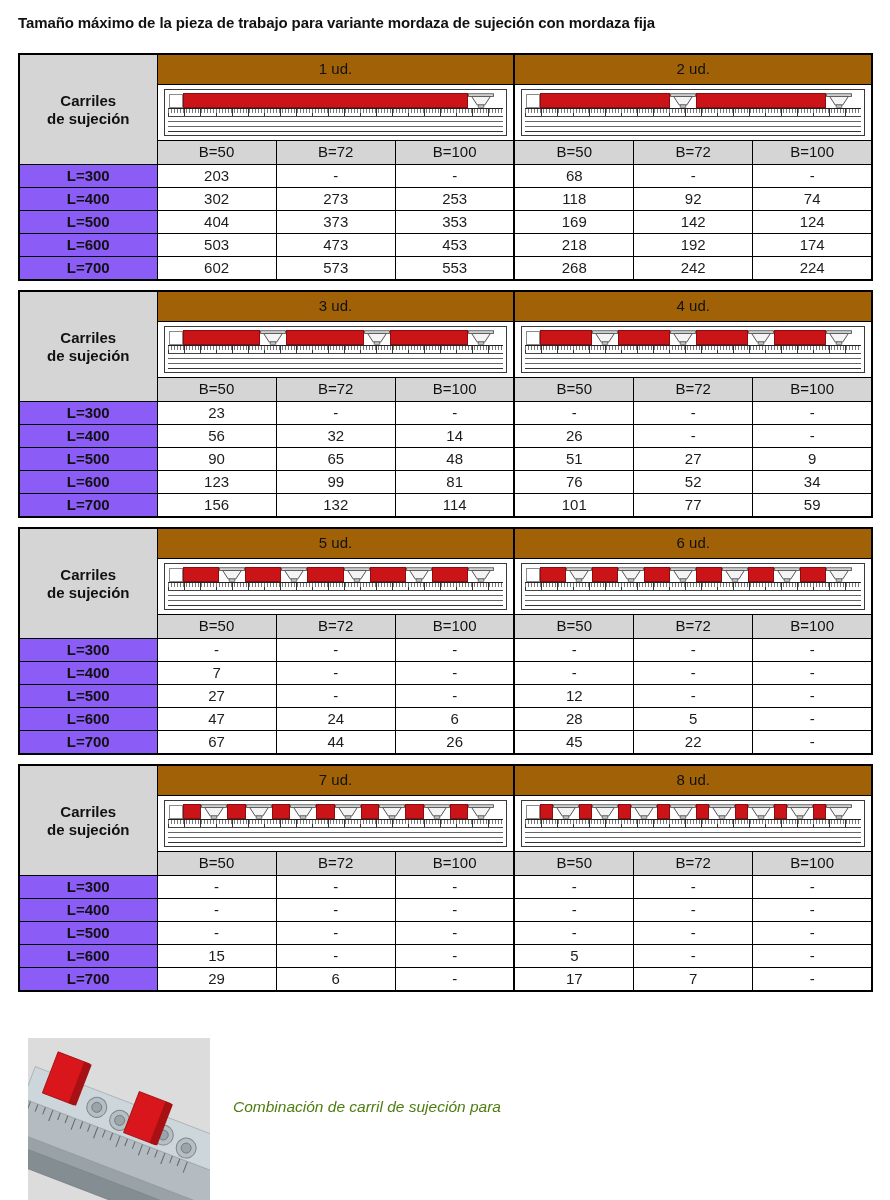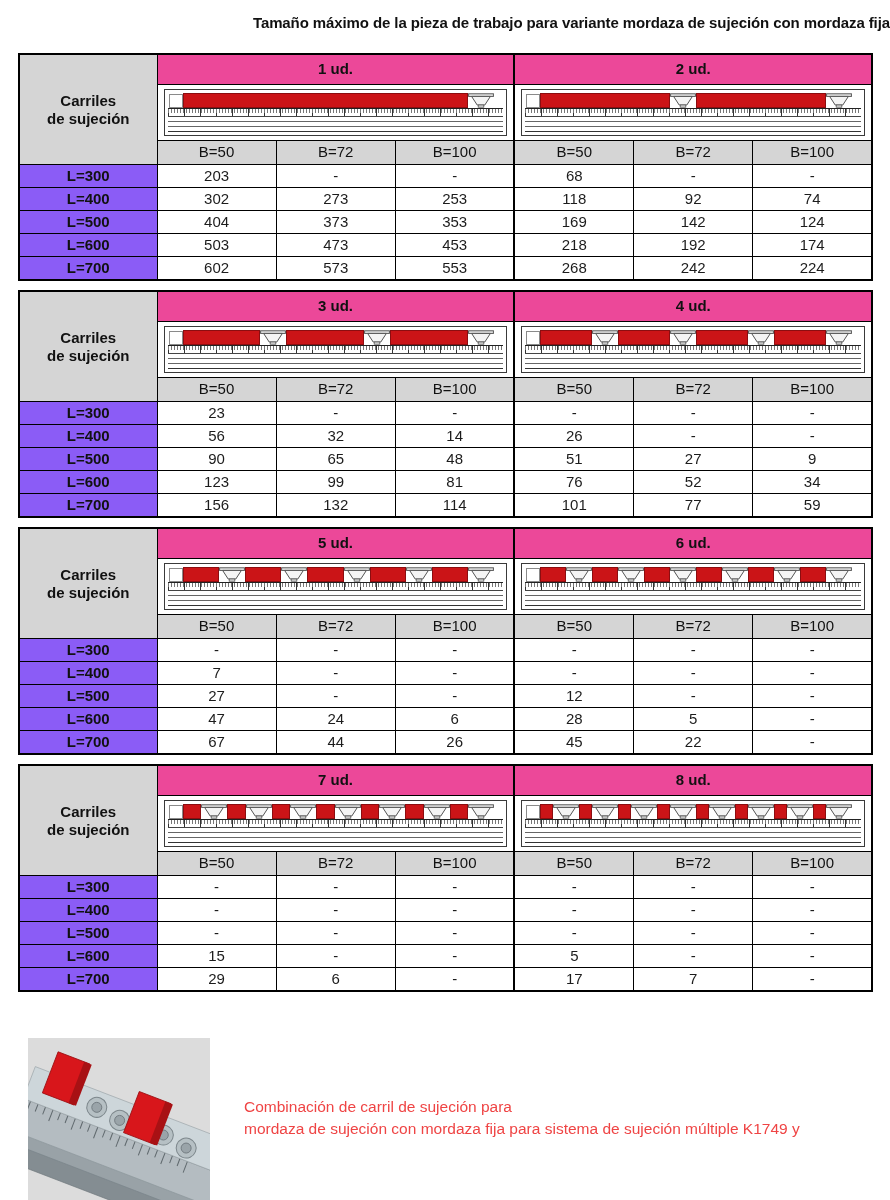--- a/index.html
+++ b/index.html
@@ -1,35 +1,35 @@
 <!DOCTYPE html>
 <html><head>
 <meta charset="utf-8">
 <style>
   html,body{margin:0;padding:0;background:#fff;}
   .page{
     width:890px;height:1200px;position:relative;overflow:hidden;background:#fff;
     font-family:"Liberation Sans",sans-serif;color:#111;
   }
   .title{
-    margin:14px 0 22px 18px;font-size:15px;font-weight:bold;letter-spacing:-0.1px;text-align:right;
+    margin:14px 0 22px 18px;font-size:15px;font-weight:bold;letter-spacing:-0.1px;
   }
   #tables-root{margin-left:18px;width:855px;}
   table.grid{
     width:855px;table-layout:fixed;border-collapse:collapse;margin-bottom:9px;
     border:2.5px solid #000;
   }
   table.grid col.c-label{width:138px;}
   table.grid th, table.grid td{
     border:1.5px solid #000;text-align:center;vertical-align:middle;
     padding:0;font-size:15px;line-height:1.1;
   }
   th.corner{background:#d5d5d5;font-weight:bold;}
   th.corner div{line-height:18px;}
-  th.unit-head{background:#ec4899;height:29px;font-weight:bold;}
+  th.unit-head{background:#a16207;height:29px;font-weight:normal;}
   tr.illus-row td{height:50px;background:#fff;}
   tr.bhead-row th{background:#d5d5d5;height:23px;font-weight:normal;}
   tbody th.rowlabel{background:#8b5cf6;height:22px;font-weight:bold;margin-left:24px;}
   tbody td.val{background:#fff;height:22px;font-weight:400;color:#1c1c1c;}
   .half-sep{border-left:2.5px solid #000 !important;}
 
   
   .railbox{
     margin:4px 6px;border:1px solid #3a3a3a;background:#fff;padding:2px 3px 3px 3px;
   }
@@ -49,21 +49,21 @@
     height:15px;
     background:linear-gradient(to bottom,
       transparent 0 4px,#666 4px 5px,
       transparent 5px 9px,#666 9px 10px,
       transparent 10px 14px,#333 14px 15px);
   }
 
   
   .bottom{display:flex;align-items:flex-start;margin:46px 0 0 28px;}
   .photo{width:182px;height:193px;display:block;}
-  .caption{margin-left:34px;padding-top:58px;font-size:15.5px;line-height:21.5px;color:#ef4444;}
+  .caption{margin-left:23px;padding-top:58px;font-size:15.5px;line-height:21.5px;color:#4d7c0f;font-style:italic;}
 </style>
 </head>
 <body>
 
 <div class="page">
 
   <div class="title">Tamaño máximo de la pieza de trabajo para variante mordaza de sujeción con mordaza fija</div>
 
   <div id="tables-root">
       <table class="grid">
@@ -727,17 +727,16 @@
           <rect x="50" y="-4" width="8" height="44" fill="#a81114"></rect>
         </g>
         <g>
           <rect x="112" y="4" width="34" height="44" fill="#d8161b" stroke="#9c0f12" stroke-width="0.8"></rect>
           <rect x="140" y="4" width="8" height="44" fill="#a81114"></rect>
         </g>
       </g>
     </svg>
     <div class="caption">
       <div>Combinación de carril de sujeción para</div>
-      <div>mordaza de sujeción con mordaza fija para sistema de sujeción múltiple K1749 y</div>
     </div>
   </div>
 
 </div>
 
 </body></html>

